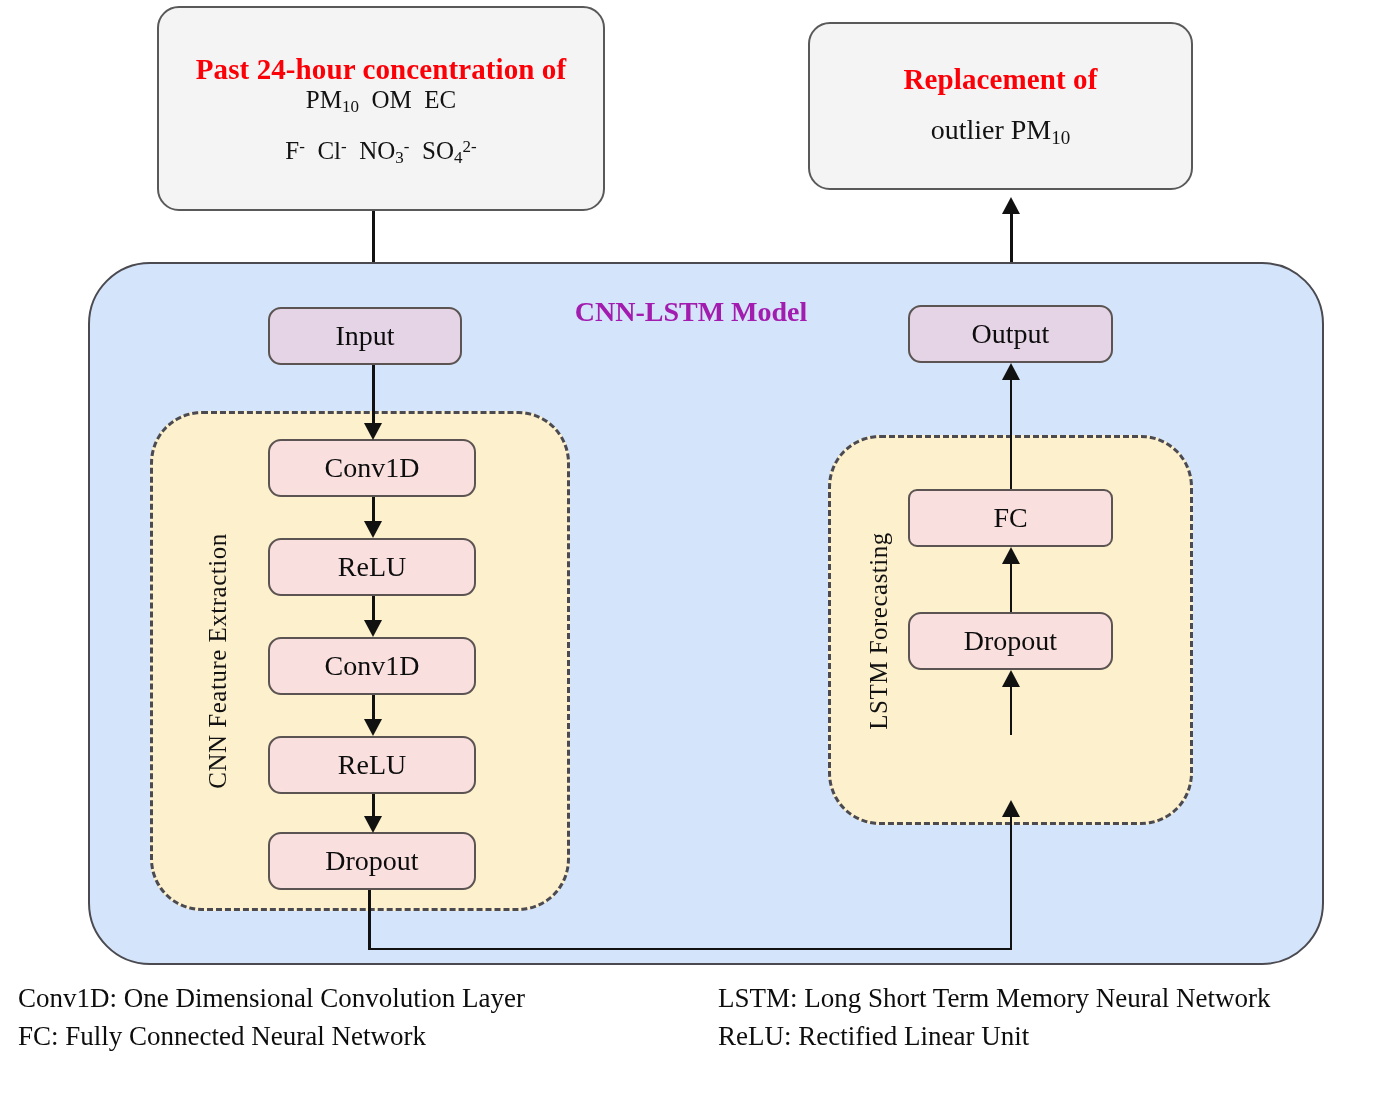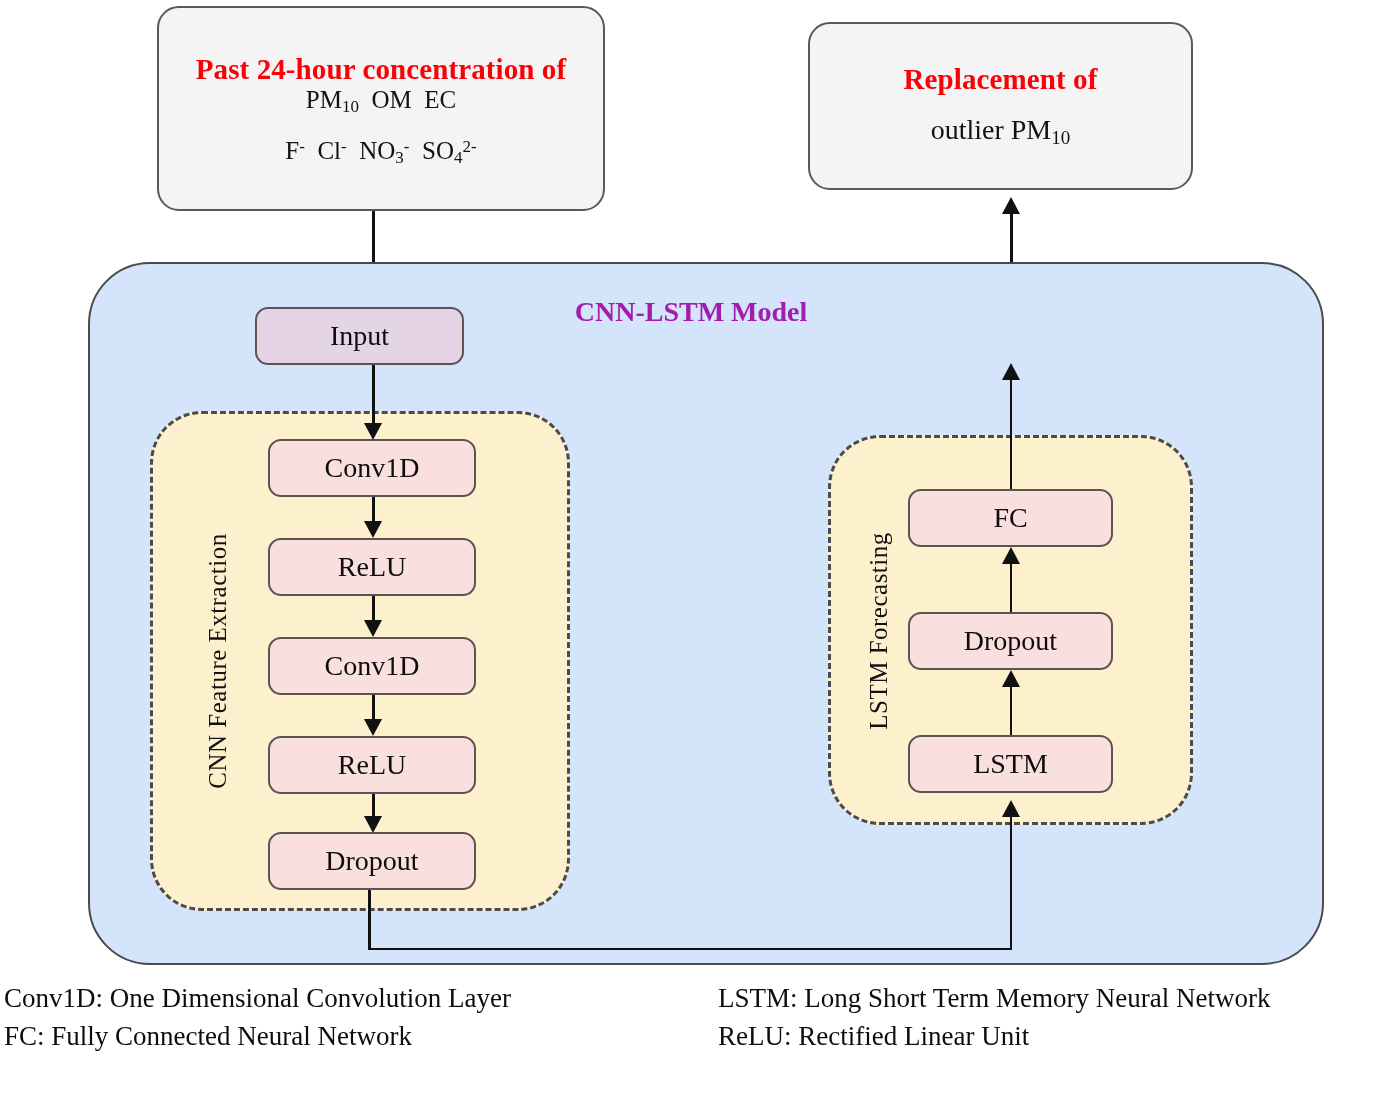--- a/index.html
+++ b/index.html
@@ -150,38 +150,38 @@
   <div class="abs" style="left:68px; top:647px; width:300px; height:32px;">
     <div class="group-label" style="width:300px;">CNN Feature Extraction</div>
   </div>
 
   <div class="abs group-box" style="left:828px; top:435px; width:365px; height:390px;"></div>
 
   <div class="abs" style="left:764px; top:617px; width:230px; height:32px;">
     <div class="group-label" style="width:230px;">LSTM Forecasting</div>
   </div>
 
-  <div class="abs node io" style="left:255px; top:307px; width:209px; height:58px;">Input</div>
+  <div class="abs node io" style="left:268px; top:307px; width:194px; height:58px;">Input</div>
 
   <div class="abs node layer" style="left:268px; top:439px; width:208px; height:58px;">Conv1D</div>
 
   <div class="abs node layer" style="left:268px; top:538px; width:208px; height:58px;">ReLU</div>
 
   <div class="abs node layer" style="left:268px; top:637px; width:208px; height:58px;">Conv1D</div>
 
   <div class="abs node layer" style="left:268px; top:736px; width:208px; height:58px;">ReLU</div>
 
   <div class="abs node layer" style="left:268px; top:832px; width:208px; height:58px;">Dropout</div>
 
-
-  <div class="abs node layer" style="left:908px; top:489px; width:205px; height:58px;">FC</div>
+  <div class="abs node io" style="left:908px; top:305px; width:205px; height:58px;">Output</div>
+
+  <div class="abs node layer" style="left:908px; top:489px; width:205px; height:58px;border-radius:9px;">FC</div>
 
   <div class="abs node layer" style="left:908px; top:612px; width:205px; height:58px;">Dropout</div>
 
-  <div class="abs node layer" style="left:908px; top:735px; width:205px; height:58px;">LSTM</div>
 
   <div class="abs vline" style="left:372px; top:365px; height:64px;"></div>
   <div class="abs arrowhead-down" style="left:364.3px; top:423px;"></div>
 
   <div class="abs vline" style="left:372px; top:497px; height:27px;"></div>
   <div class="abs arrowhead-down" style="left:364.3px; top:521px;"></div>
 
   <div class="abs vline" style="left:372px; top:596px; height:27px;"></div>
   <div class="abs arrowhead-down" style="left:364.3px; top:620px;"></div>
 
@@ -198,21 +198,21 @@
 
   <div class="abs vline" style="left:1009.5px; top:682px; height:53px;"></div>
   <div class="abs arrowhead-up" style="left:1002px; top:670px;"></div>
 
   <div class="abs vline" style="left:1009.5px; top:559px; height:53px;"></div>
   <div class="abs arrowhead-up" style="left:1002px; top:547px;"></div>
 
   <div class="abs vline" style="left:1009.5px; top:375px; height:114px;"></div>
   <div class="abs arrowhead-up" style="left:1002px; top:363px;"></div>
 
-  <div class="abs" style="left:4px; top:985px; width:700px;">
+  <div class="abs" style="left:18px; top:985px; width:700px;">
     <div class="legend-text" style="margin-bottom:11px;">Conv1D: One Dimensional Convolution Layer</div>
     <div class="legend-text" style="margin-bottom:9px;">FC: Fully Connected Neural Network</div>
   </div>
 
   <div class="abs" style="left:718px; top:985px; width:690px;">
     <div class="legend-text" style="margin-bottom:11px;">LSTM: Long Short Term Memory Neural Network</div>
     <div class="legend-text">ReLU: Rectified Linear Unit</div>
   </div>
 
 </div>

